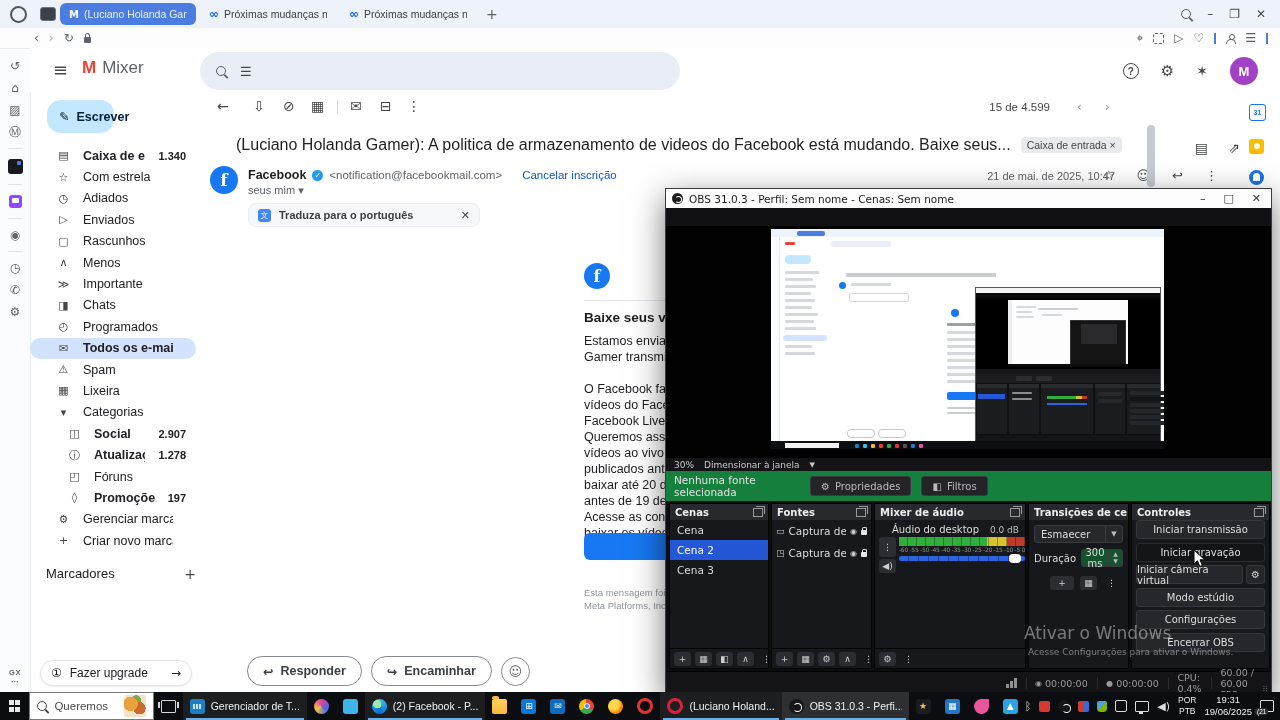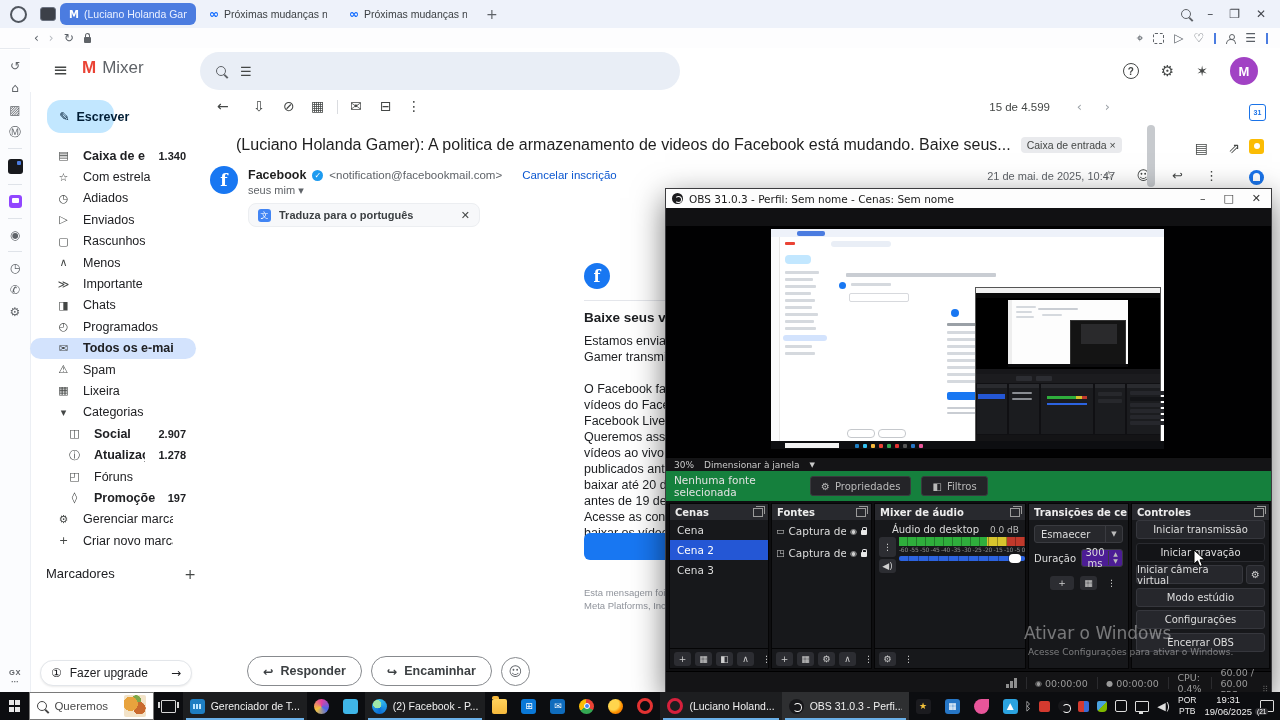--- a/index.html
+++ b/index.html
@@ -176,21 +176,21 @@
   .meter::after{content:"";position:absolute;inset:0;background:repeating-linear-gradient(90deg,transparent 0 8px,rgba(0,0,0,.3) 8px 9px);}
   .mix-scale{font-size:6px;color:#8f8f8f;white-space:nowrap;overflow:hidden;width:126px;letter-spacing:-.3px;}
   .slider{width:126px;height:5px;background:#2c63e0;border-radius:2px;position:relative;margin-top:3px;}
   .slider::before{content:"";position:absolute;inset:0;background:repeating-linear-gradient(90deg,transparent 0 9px,rgba(0,0,0,.35) 9px 10px);}
   .knob{position:absolute;right:4px;top:-2px;width:12px;height:9px;background:#fff;border-radius:4px;}
   .sel{height:18px;margin:5px 5px 0 5px;background:#27282c;border:1px solid #3a3b40;border-radius:3px;
     display:flex;align-items:center;font-size:10px;color:#dcdcdc;padding-left:6px;box-sizing:border-box;}
   .sel .dd{margin-left:auto;width:16px;height:100%;border-left:1px solid #3a3b40;display:flex;align-items:center;justify-content:center;font-size:7px;color:#bbb;}
   .dur-row{display:flex;align-items:center;margin:6px 5px 0 5px;gap:5px;}
   .dur-label{font-size:10px;color:#dcdcdc;}
-  .spin{flex:1;height:18px;background:#4c1d95;border:1px solid #3a3b40;border-radius:3px;display:flex;align-items:center;box-sizing:border-box;}
+  .spin{flex:1;height:18px;background:#14532d;border:1px solid #3a3b40;border-radius:3px;display:flex;align-items:center;box-sizing:border-box;}
   .spin .val{flex:1;text-align:center;font-size:10px;color:#dcdcdc;}
   .spin .arrows{width:13px;display:flex;flex-direction:column;align-items:center;font-size:6px;color:#bbb;line-height:1.1;border-left:1px solid #3a3b40;}
   .trans-actions{display:flex;justify-content:flex-end;align-items:center;gap:6px;margin:9px 8px 0 0;}
   .cbtn{height:19px;background:#26272c;border:1px solid #36373d;border-radius:3px;color:#dedede;font-size:10px;
     display:flex;align-items:center;justify-content:center;margin:0 4px 3.5px 4px;box-sizing:border-box;}
   .cbtn.hovered{background:#131417;border-color:#2a2b30;}
   .cam-row{display:flex;margin:0 4px 3.5px 4px;gap:3px;}
   .cam-row .cbtn{flex:1;margin:0;}
   .cam-gear{width:19px;height:19px;background:#26272c;border:1px solid #36373d;border-radius:3px;color:#cfcfcf;
     font-size:10px;display:flex;align-items:center;justify-content:center;box-sizing:border-box;}

